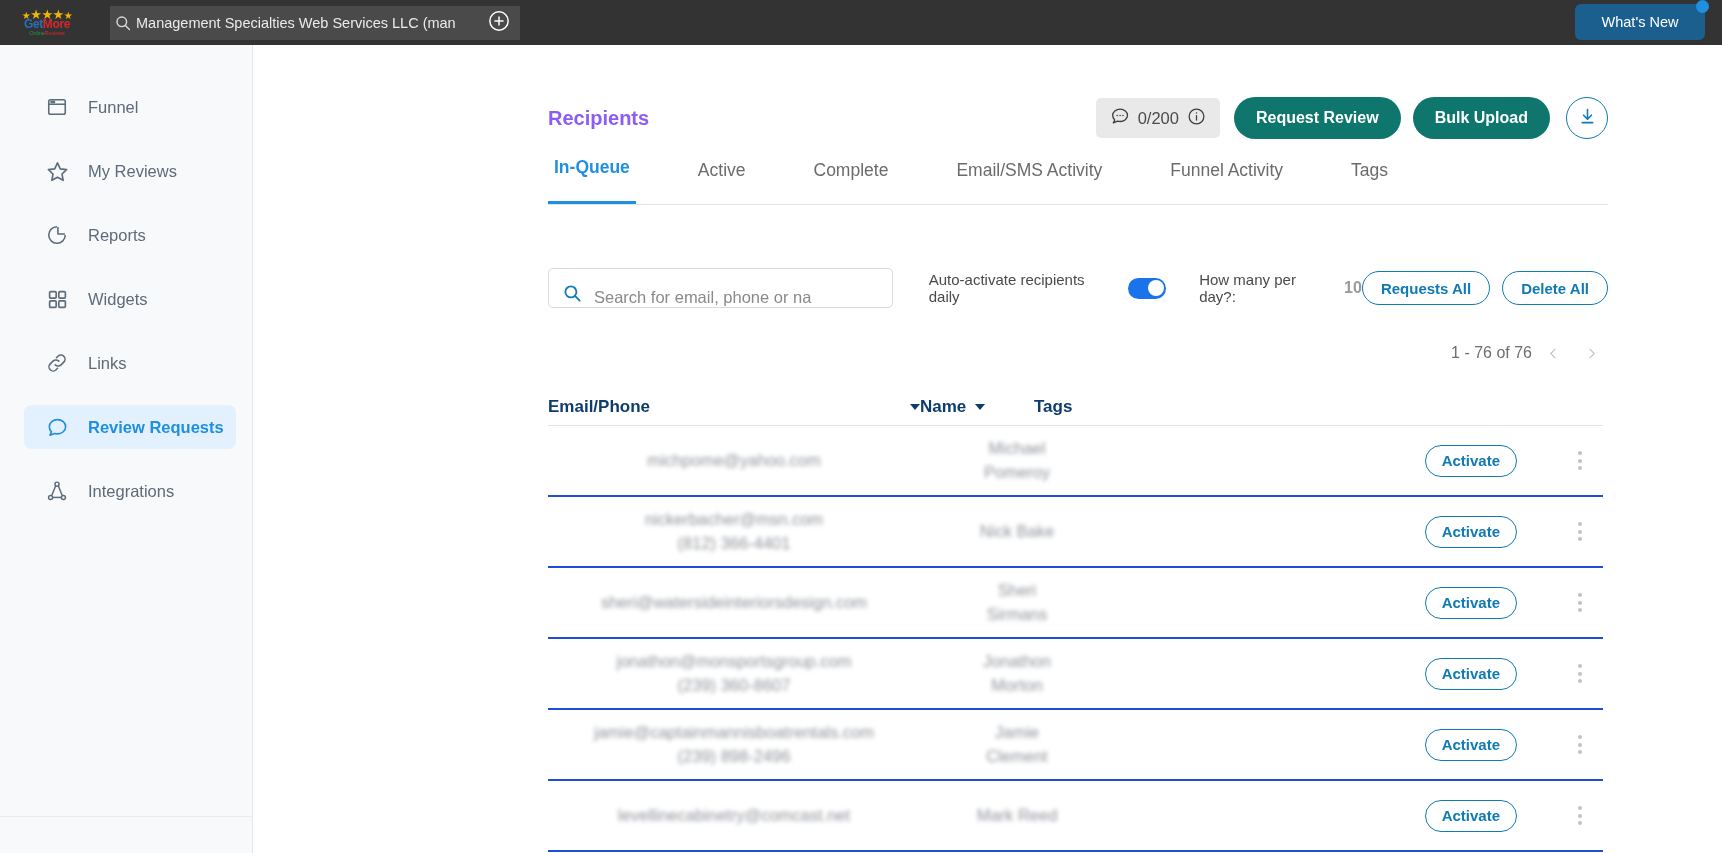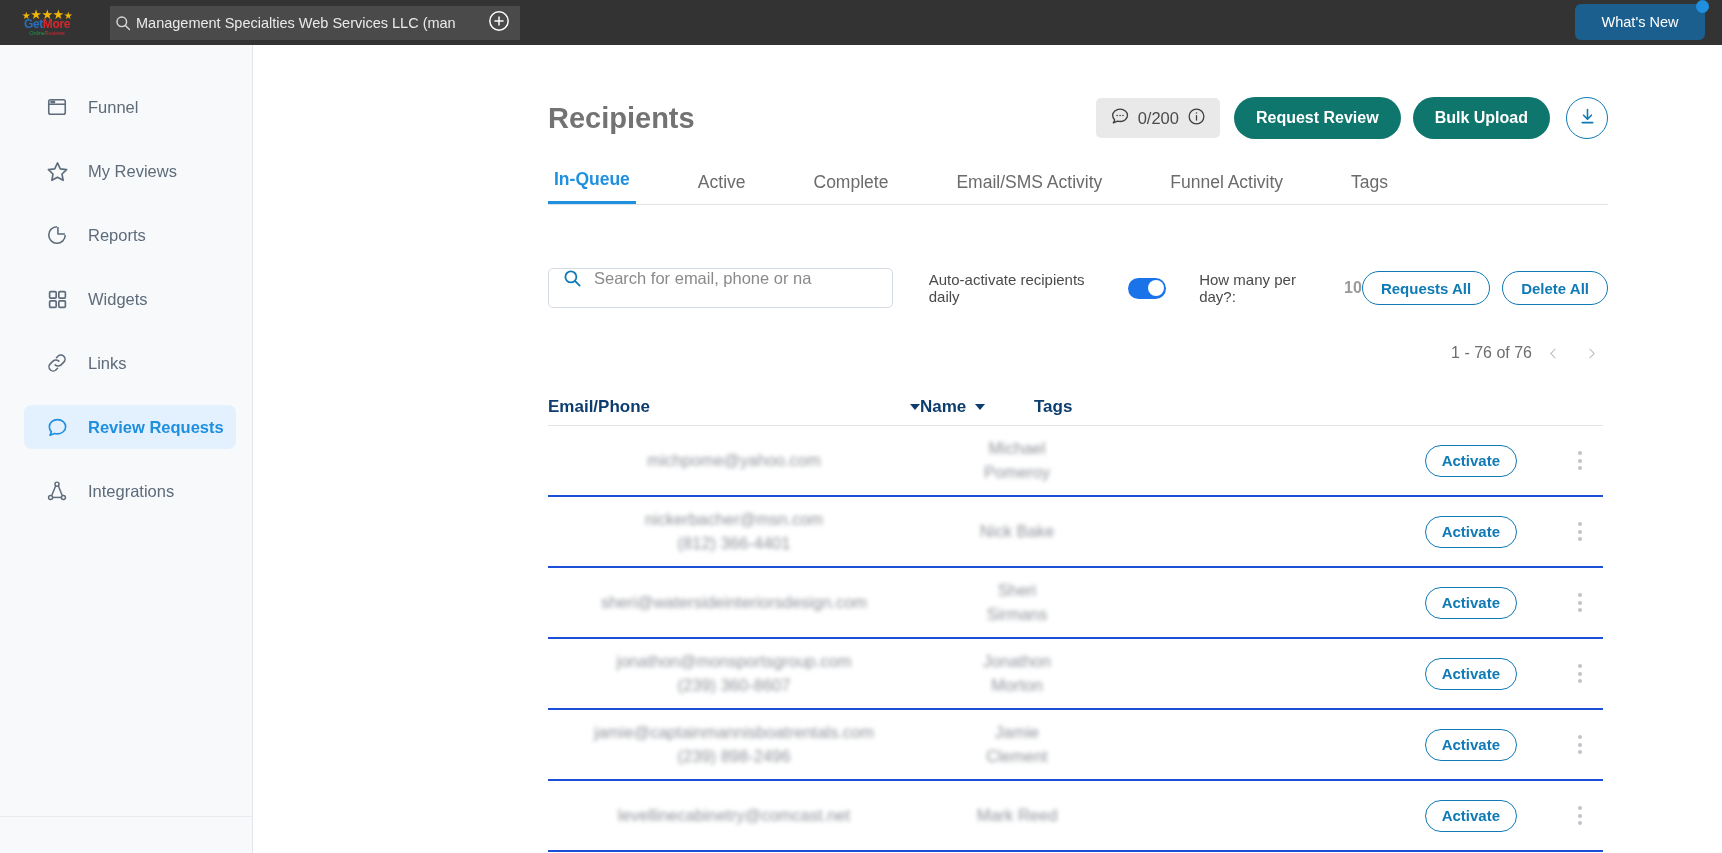--- a/index.html
+++ b/index.html
@@ -116,22 +116,22 @@
   .content {
     position: absolute; left: 295px; top: 0;
     width: 1060px;
   }
 
   .page-head {
     display: flex; align-items: center;
     height: 62px; margin-top: 42px;
   }
   .page-title {
-    font-size: 29px; font-weight: bold;
-    color: #737373;
+    font-size: 20px; font-weight: bold;
+    color: #8b5cf6;
     flex: 1;
   }
   .quota-chip {
     display: flex; align-items: center;
     height: 40px; padding: 0 14px;
     background: #e9e9e9; border-radius: 5px;
     gap: 8px; margin-right: 14px;
   }
   .quota-text { font-size: 16.5px; color: #4b4b4b; }
   .btn-solid {
@@ -155,39 +155,39 @@
 
   
   .tabs {
     display: flex; align-items: flex-end;
     margin-top: 14px;
     border-bottom: 1px solid #dfe3e8;
     height: 42px;
   }
   .tab {
     font-size: 17.5px; color: #6b6b6b;
-    padding: 0 6px 11px 6px;
+    padding: 0 6px 23px 6px;
     margin-right: 56px;
     cursor: pointer; white-space: nowrap;
   }
   .tab:last-child { margin-right: 0; }
   .tab.active {
     color: #1f8fe0; font-weight: bold;
     border-bottom: 3px solid #1f8fe0;
   }
 
   
   .filter-row {
     display: flex; align-items: center;
     margin-top: 63px;
   }
   .search-box {
     width: 348px; height: 40px;
     border: 1px solid #d5dbe2; border-radius: 5px;
-    display: flex; align-items: flex-start;
+    display: flex; align-items: flex-end;
     padding: 0 10px 0 14px;
     background: #fff;
   }
   .search-box input {
     border: none; outline: none;
     font-size: 16.5px; color: #7a7a7a;
     margin-left: 12px; flex: 1;
     font-family: "Liberation Sans", sans-serif;
     background: transparent;
   }

